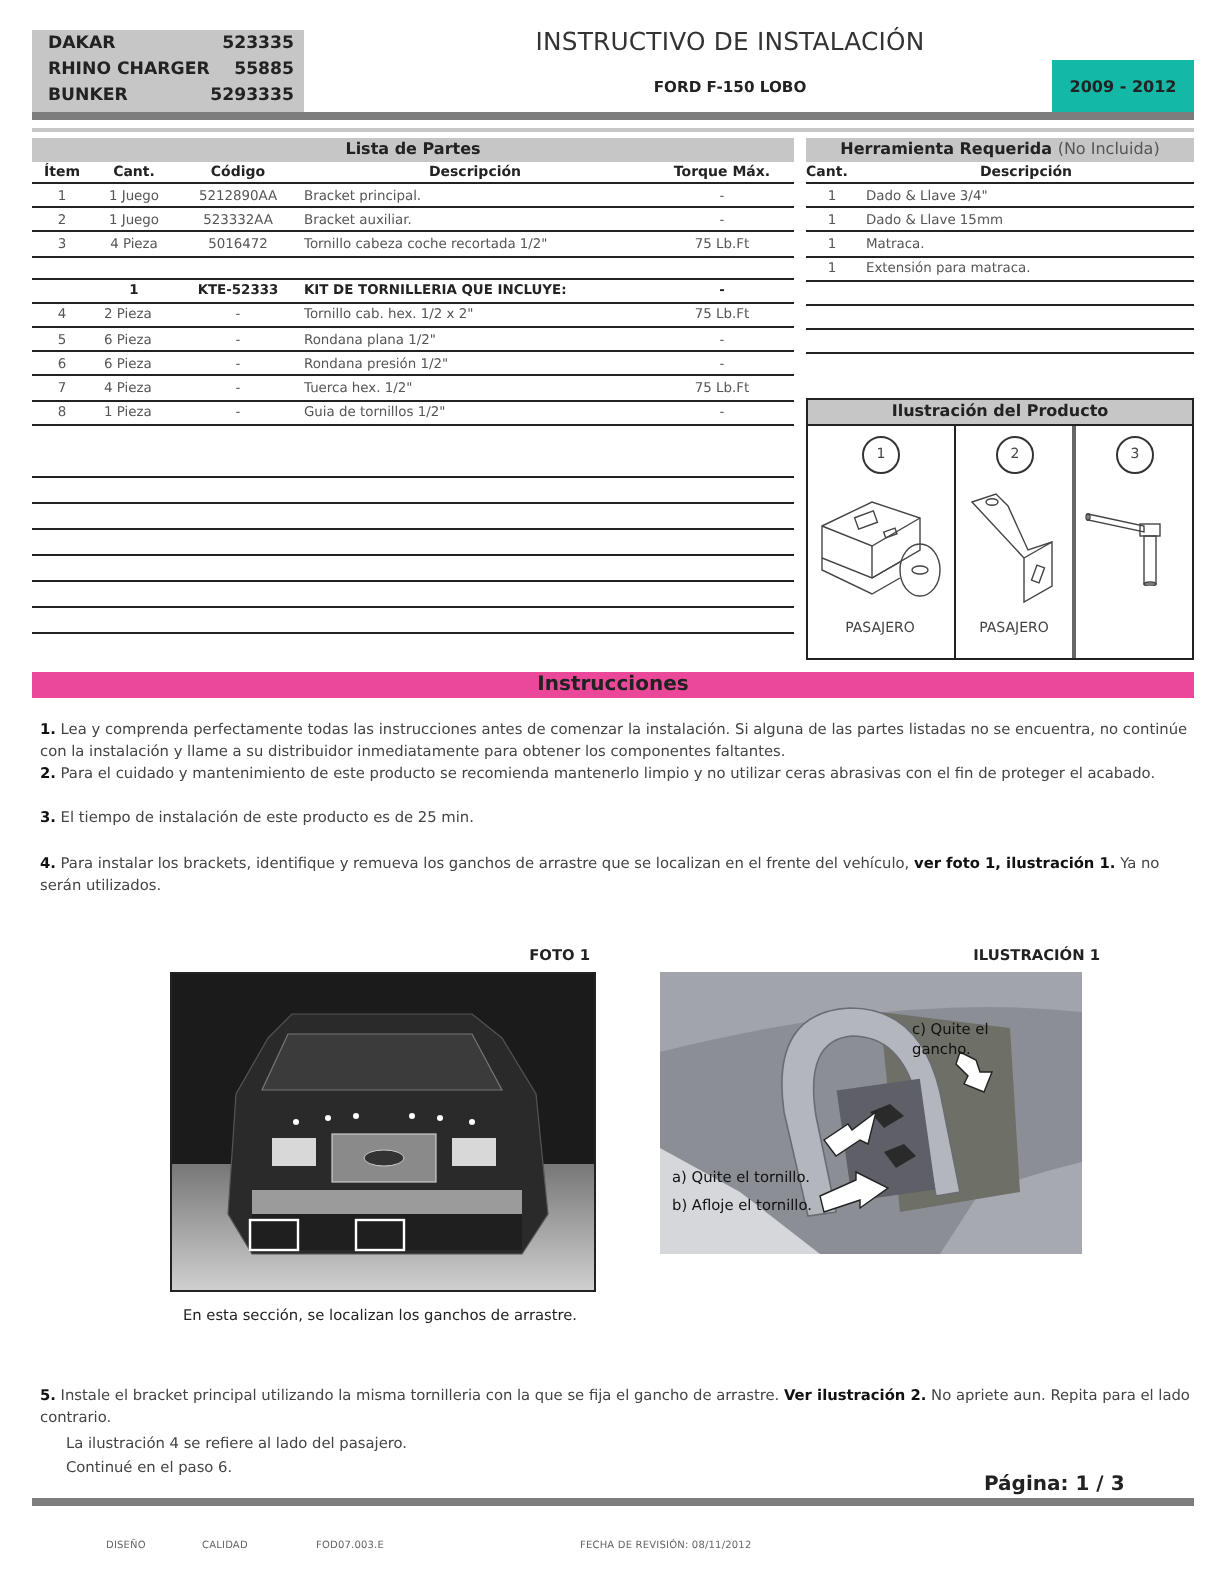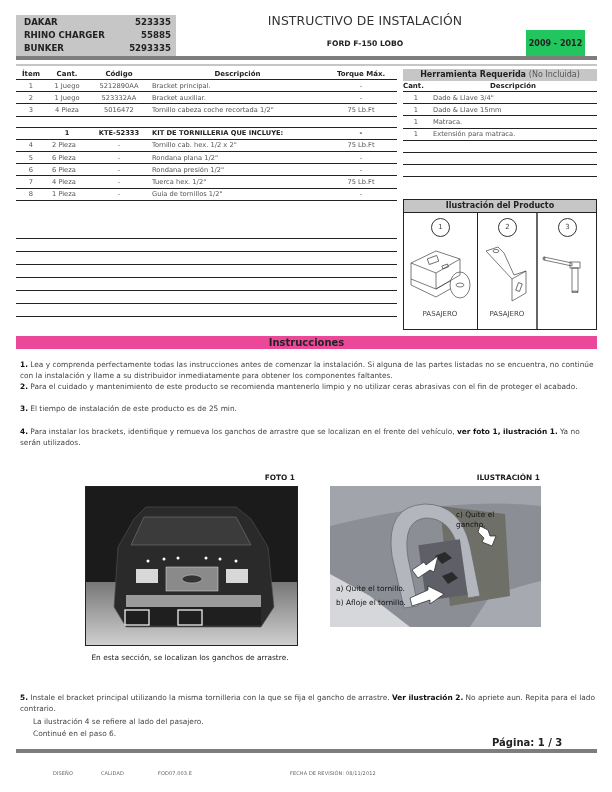--- a/index.html
+++ b/index.html
@@ -1,27 +1,27 @@
 <!DOCTYPE html>
 <html><head>
 <meta charset="utf-8">
 <style>
   html, body { margin:0; padding:0; background:#ffffff; }
   body { width:612px; height:792px; position:relative; overflow:hidden;
          font-family:"DejaVu Sans", sans-serif; color:#222; }
   .abs { position:absolute; }
   
-  .model-box { left:16px; top:15px; width:160px; height:41px; background:#c6c6c6;
+  .model-box { left:16px; top:15px; width:136px; height:41px; background:#c6c6c6;
                font-weight:bold; font-size:8.6px; color:#222; }
   .model-row { position:absolute; left:8px; right:5px; height:13px; line-height:13px; }
   .model-row .nm { position:absolute; left:0; }
   .model-row .cd { position:absolute; right:0; }
   .title { left:240px; top:13px; width:250px; text-align:center; font-size:12.4px; letter-spacing:0.1px; color:#333; }
   .subtitle { left:280px; top:39px; width:170px; text-align:center; font-size:7.6px; font-weight:bold; color:#222; }
-  .year-box { left:526px; top:30px; width:59px; height:27px; background:#22c55e;
+  .year-box { left:526px; top:30px; width:71px; height:27px; background:#14b8a6;
               font-weight:bold; font-size:8px; text-align:center; line-height:27px; }
   .rule-dark { background:#7d7d7d; }
   .rule-light { background:#c6c6c6; }
 
   
   .hdr-bar { background:#c6c6c6; font-weight:bold; font-size:8px; text-align:center; height:12px; line-height:12px; color:#222; }
   .hdr-bar .light { font-weight:normal; color:#555; }
   .tbl { border-collapse:collapse; font-size:6.7px; color:#555; table-layout:fixed; }
   .tbl th { font-size:7px; color:#222; font-weight:bold; height:10px; padding:0; border-bottom:1px solid #222; }
   .tbl td { height:11.2px; padding:0; border-bottom:1px solid #222; white-space:nowrap; overflow:hidden; }
@@ -66,20 +66,21 @@
     <span class="cd">5293335</span>
   </div>
 </div>
 <div class="abs title">INSTRUCTIVO DE INSTALACIÓN</div>
 <div class="abs subtitle">FORD F-150 LOBO</div>
 <div class="abs year-box">2009 - 2012</div>
 <div class="abs rule-dark" style="left:16px;top:56px;width:581px;height:4px"></div>
 <div class="abs rule-light" style="left:16px;top:64px;width:581px;height:2px"></div>
 
 <div class="abs" style="left:16px;top:69px;width:381px">
+  <div class="hdr-bar">Lista de Partes</div>
   <table class="tbl" style="width:381px">
     <colgroup>
         <col style="width:30px">
         <col style="width:42px">
         <col style="width:62px">
         <col style="width:175px">
         <col style="width:72px">
       </colgroup>
     <tbody>
         <tr>
@@ -304,21 +305,21 @@
         <circle cx="150" cy="74" r="1.5"></circle>
     </g>
     <rect x="40" y="108" width="135" height="12" fill="#9b9b9b"></rect>
     <rect x="40" y="120" width="135" height="18" fill="#1f1f1f"></rect>
     <rect x="39" y="123" width="24" height="15" fill="none" stroke="#fff" stroke-width="1.2"></rect>
     <rect x="92" y="123" width="24" height="15" fill="none" stroke="#fff" stroke-width="1.2"></rect>
   </svg>
 </div>
 <div class="abs" style="left:60px;top:653px;width:260px;text-align:center;font-size:7.4px;color:#222">En esta sección, se localizan los ganchos de arrastre.</div>
 
-<div class="abs caption-bold" style="left:330px;top:473px;width:210px">ILUSTRACIÓN 1</div>
+<div class="abs caption-bold" style="left:340px;top:473px;width:210px">ILUSTRACIÓN 1</div>
 <div class="abs illus" style="left:330px;top:486px;width:211px;height:141px">
   <svg width="211" height="141" viewBox="0 0 211 141">
     <rect width="211" height="141" fill="#8c8e96"></rect>
     <path d="M0 0 L211 0 L211 20 Q120 10 0 40 Z" fill="#a2a4ab"></path>
     <path d="M0 88 L40 110 L80 141 L0 141 Z" fill="#d6d7db"></path>
     <path d="M160 110 Q190 100 211 95 L211 141 L140 141 Z" fill="#a7a9b0"></path>
     <path d="M110 20 L175 28 L180 110 L120 120 Z" fill="#6e6f66"></path>
     <path d="M62 70 Q55 20 95 18 Q130 18 140 60 L150 110 L138 112 L128 62 Q120 32 96 32 Q72 34 78 72 L88 120 L74 122 Z" fill="#b4b6bd" stroke="#6a6c74" stroke-width="0.8"></path>
     <rect x="92" y="56" width="42" height="56" fill="#5f6067" transform="rotate(-8 113 84)"></rect>
     <polygon points="105,70 115,66 122,72 112,78" fill="#2a2a2a"></polygon>

